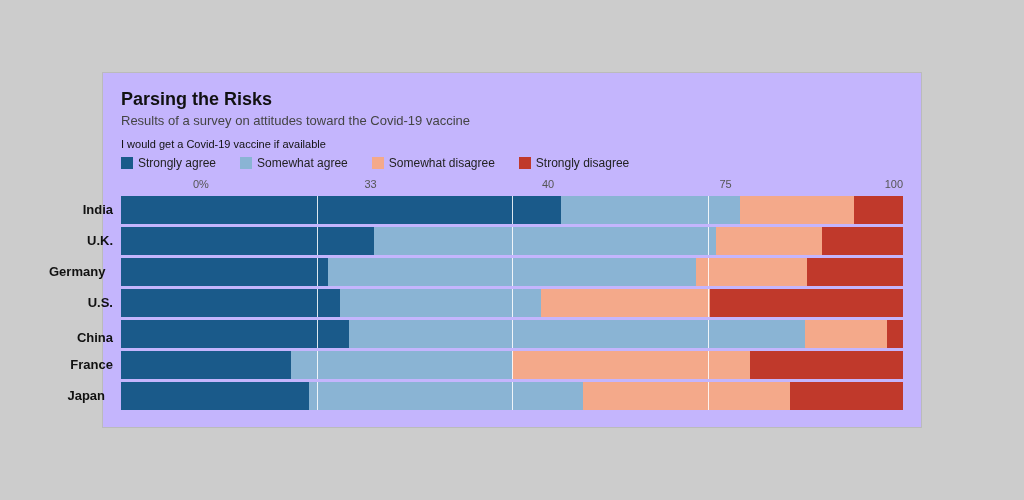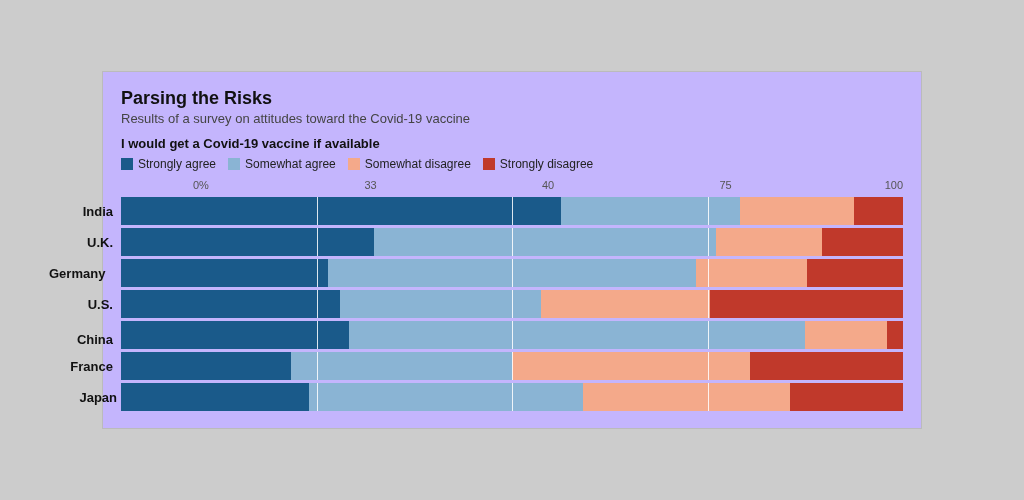--- a/index.html
+++ b/index.html
@@ -24,29 +24,29 @@
       color: #111;
       line-height: 1.2;
     }
     .subtitle {
       font-size: 13px;
       color: #444;
       margin-top: 2px;
       margin-bottom: 10px;
     }
     .question {
-      font-size: 13px;
-      font-weight: bold;
+      font-size: 11px;
+      font-weight: normal;
       color: #111;
       margin-bottom: 6px;
     }
     .legend {
       display: flex;
       align-items: center;
-      gap: 12px;
+      gap: 24px;
       margin-bottom: 8px;
       flex-wrap: wrap;
       text-align: center;
     }
     .legend-item {
       display: flex;
       align-items: center;
       gap: 5px;
       font-size: 12px;
       color: #222;
@@ -183,21 +183,21 @@
           <div style="height: 100%; display: inline-block; width: 21.7391%; background: rgb(26, 90, 138);"></div>
           <div style="height: 100%; display: inline-block; width: 28.2609%; background: rgb(138, 180, 212);"></div>
           <div style="height: 100%; display: inline-block; width: 30.4348%; background: rgb(244, 169, 138);"></div>
           <div style="height: 100%; display: inline-block; width: 19.5652%; background: rgb(192, 57, 43);"></div>
           <div style="position: absolute; top: 0px; bottom: 0px; left: 25%; width: 1px; background: rgba(255, 255, 255, 0.85); z-index: 2;"></div>
           <div style="position: absolute; top: 0px; bottom: 0px; left: 50%; width: 1px; background: rgba(255, 255, 255, 0.85); z-index: 2;"></div>
           <div style="position: absolute; top: 0px; bottom: 0px; left: 75%; width: 1px; background: rgba(255, 255, 255, 0.85); z-index: 2;"></div>
         </div>
       </div>
       <div style="display: flex; align-items: center; margin-bottom: 3px;">
-        <div class="country-label" style="font-size: 13px; font-weight: bold; color: rgb(17, 17, 17); width: 72px; text-align: right; padding-right: 4px; flex-shrink: 0;">Japan</div>
+        <div class="country-label" style="font-size: 13px; font-weight: bold; color: rgb(17, 17, 17); width: 72px; text-align: right; padding-right: 16px; flex-shrink: 0;">Japan</div>
         <div style="display: flex; height: 28px; width: 100%; position: relative;">
           <div style="height: 100%; display: inline-block; width: 24.0964%; background: rgb(26, 90, 138);"></div>
           <div style="height: 100%; display: inline-block; width: 34.9398%; background: rgb(138, 180, 212);"></div>
           <div style="height: 100%; display: inline-block; width: 26.506%; background: rgb(244, 169, 138);"></div>
           <div style="height: 100%; display: inline-block; width: 14.4578%; background: rgb(192, 57, 43);"></div>
           <div style="position: absolute; top: 0px; bottom: 0px; left: 25%; width: 1px; background: rgba(255, 255, 255, 0.85); z-index: 2;"></div>
           <div style="position: absolute; top: 0px; bottom: 0px; left: 50%; width: 1px; background: rgba(255, 255, 255, 0.85); z-index: 2;"></div>
           <div style="position: absolute; top: 0px; bottom: 0px; left: 75%; width: 1px; background: rgba(255, 255, 255, 0.85); z-index: 2;"></div>
         </div>
       </div>

